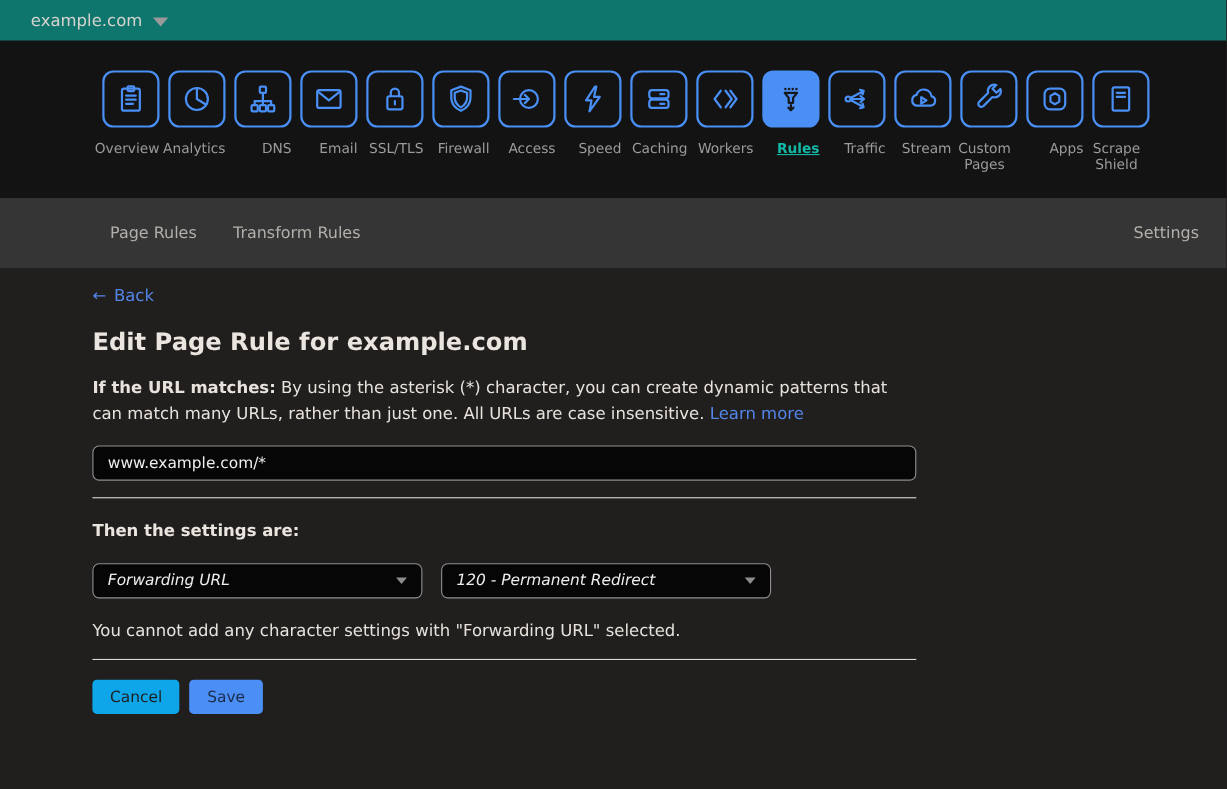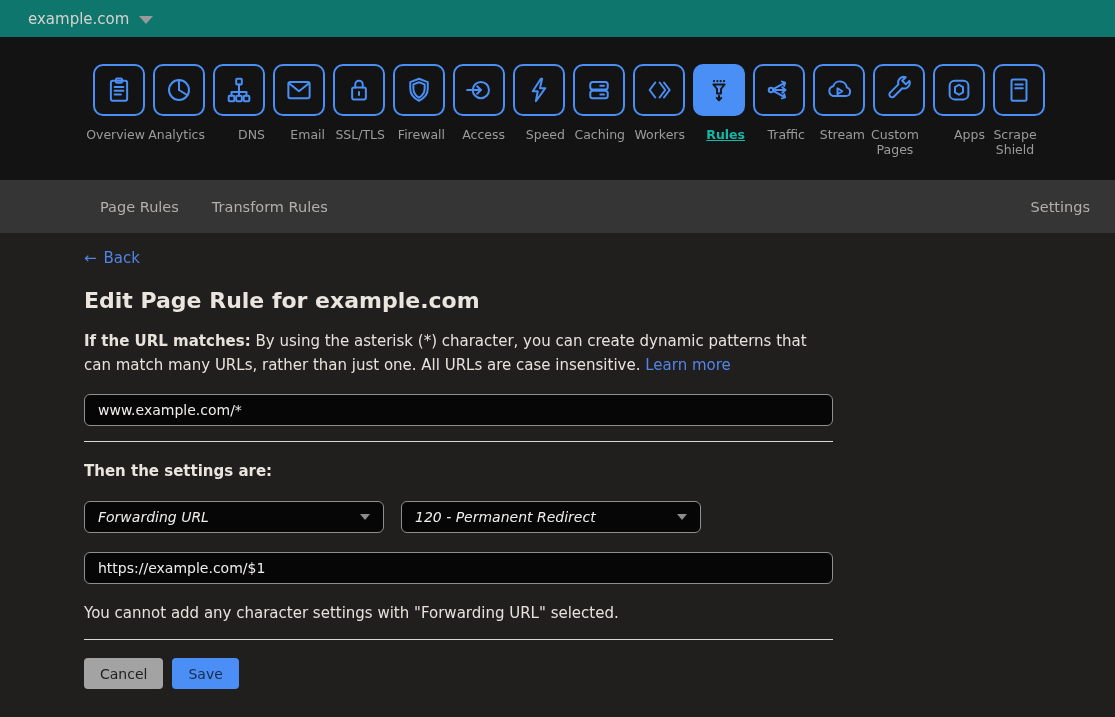--- a/index.html
+++ b/index.html
@@ -39,21 +39,21 @@
   }
   .nav-item.selected .tile { background:#4a8ff5; border-color:#4a8ff5; color:#16181c; }
   .tile svg { width:30px; height:30px; display:block; }
   .nav-label {
     margin-top:11px; font-size:12.5px; line-height:15px; color:#9b9b9b;
     text-align:center;
   }
   .nav-item.selected .nav-label { color:#14b8a6; font-weight:bold;text-decoration:underline; }
   
   .tab-strip {
-    height:53px; background:#353535;
+    height:64px; background:#353535;
     display:flex; align-items:center; justify-content:space-between;
     padding:0 25px 0 100px;
   }
   .tab-group { display:flex; gap:33px; }
   .tab { font-size:14.5px; color:#b3afaa; cursor:pointer; }
   
   .content { background:#211e1e; }
   .back-row {
     margin:16px 0 0 84px; display:inline-flex; gap:7px; align-items:center;
     color:#5285e8; font-size:15px; cursor:pointer; text-decoration:none;
@@ -96,21 +96,21 @@
     border-top:6px solid #8d8d8d;
   }
   .fwd-input { margin-top:19px; }
   p.note { margin:20px 0 0 84px; font-size:15px; color:#e7e2dc; }
   .btn-row { margin:18px 0 0 84px; display:flex; gap:9px; }
   .btn {
     height:31px; border:none; border-radius:4px; font-size:14px;
     padding:0 16px; cursor:pointer;
     font-family:"DejaVu Sans","Liberation Sans",sans-serif;
   }
-  .btn-cancel { background:#a3a3a3; color:#1f1f1f;text-align:center; }
+  .btn-cancel { background:#0ea5e9; color:#1f1f1f;text-align:center; }
   .btn-save  { background:#4a8ef6; color:#1c2b47; }
 </style>
 </head>
 <body>
 
 <div class="topbar">
   <span class="zone-name">example.com</span>
   <span class="topbar-caret"></span>
 </div>
 
@@ -328,21 +328,20 @@
     <div class="select-box">
       <span class="sel-label">Forwarding URL</span>
       <span class="sel-caret"></span>
     </div>
     <div class="select-box">
       <span class="sel-label">120 - Permanent Redirect</span>
       <span class="sel-caret"></span>
     </div>
   </div>
 
-  <input class="text-input fwd-input" type="text" value="https://example.com/$1" style="">
 
   <p class="note">You cannot add any character settings with "Forwarding URL" selected.</p>
 
   <hr class="divider divider2">
 
   <div class="btn-row">
     <button class="btn btn-cancel">Cancel</button>
     <button class="btn btn-save">Save</button>
   </div>
 

